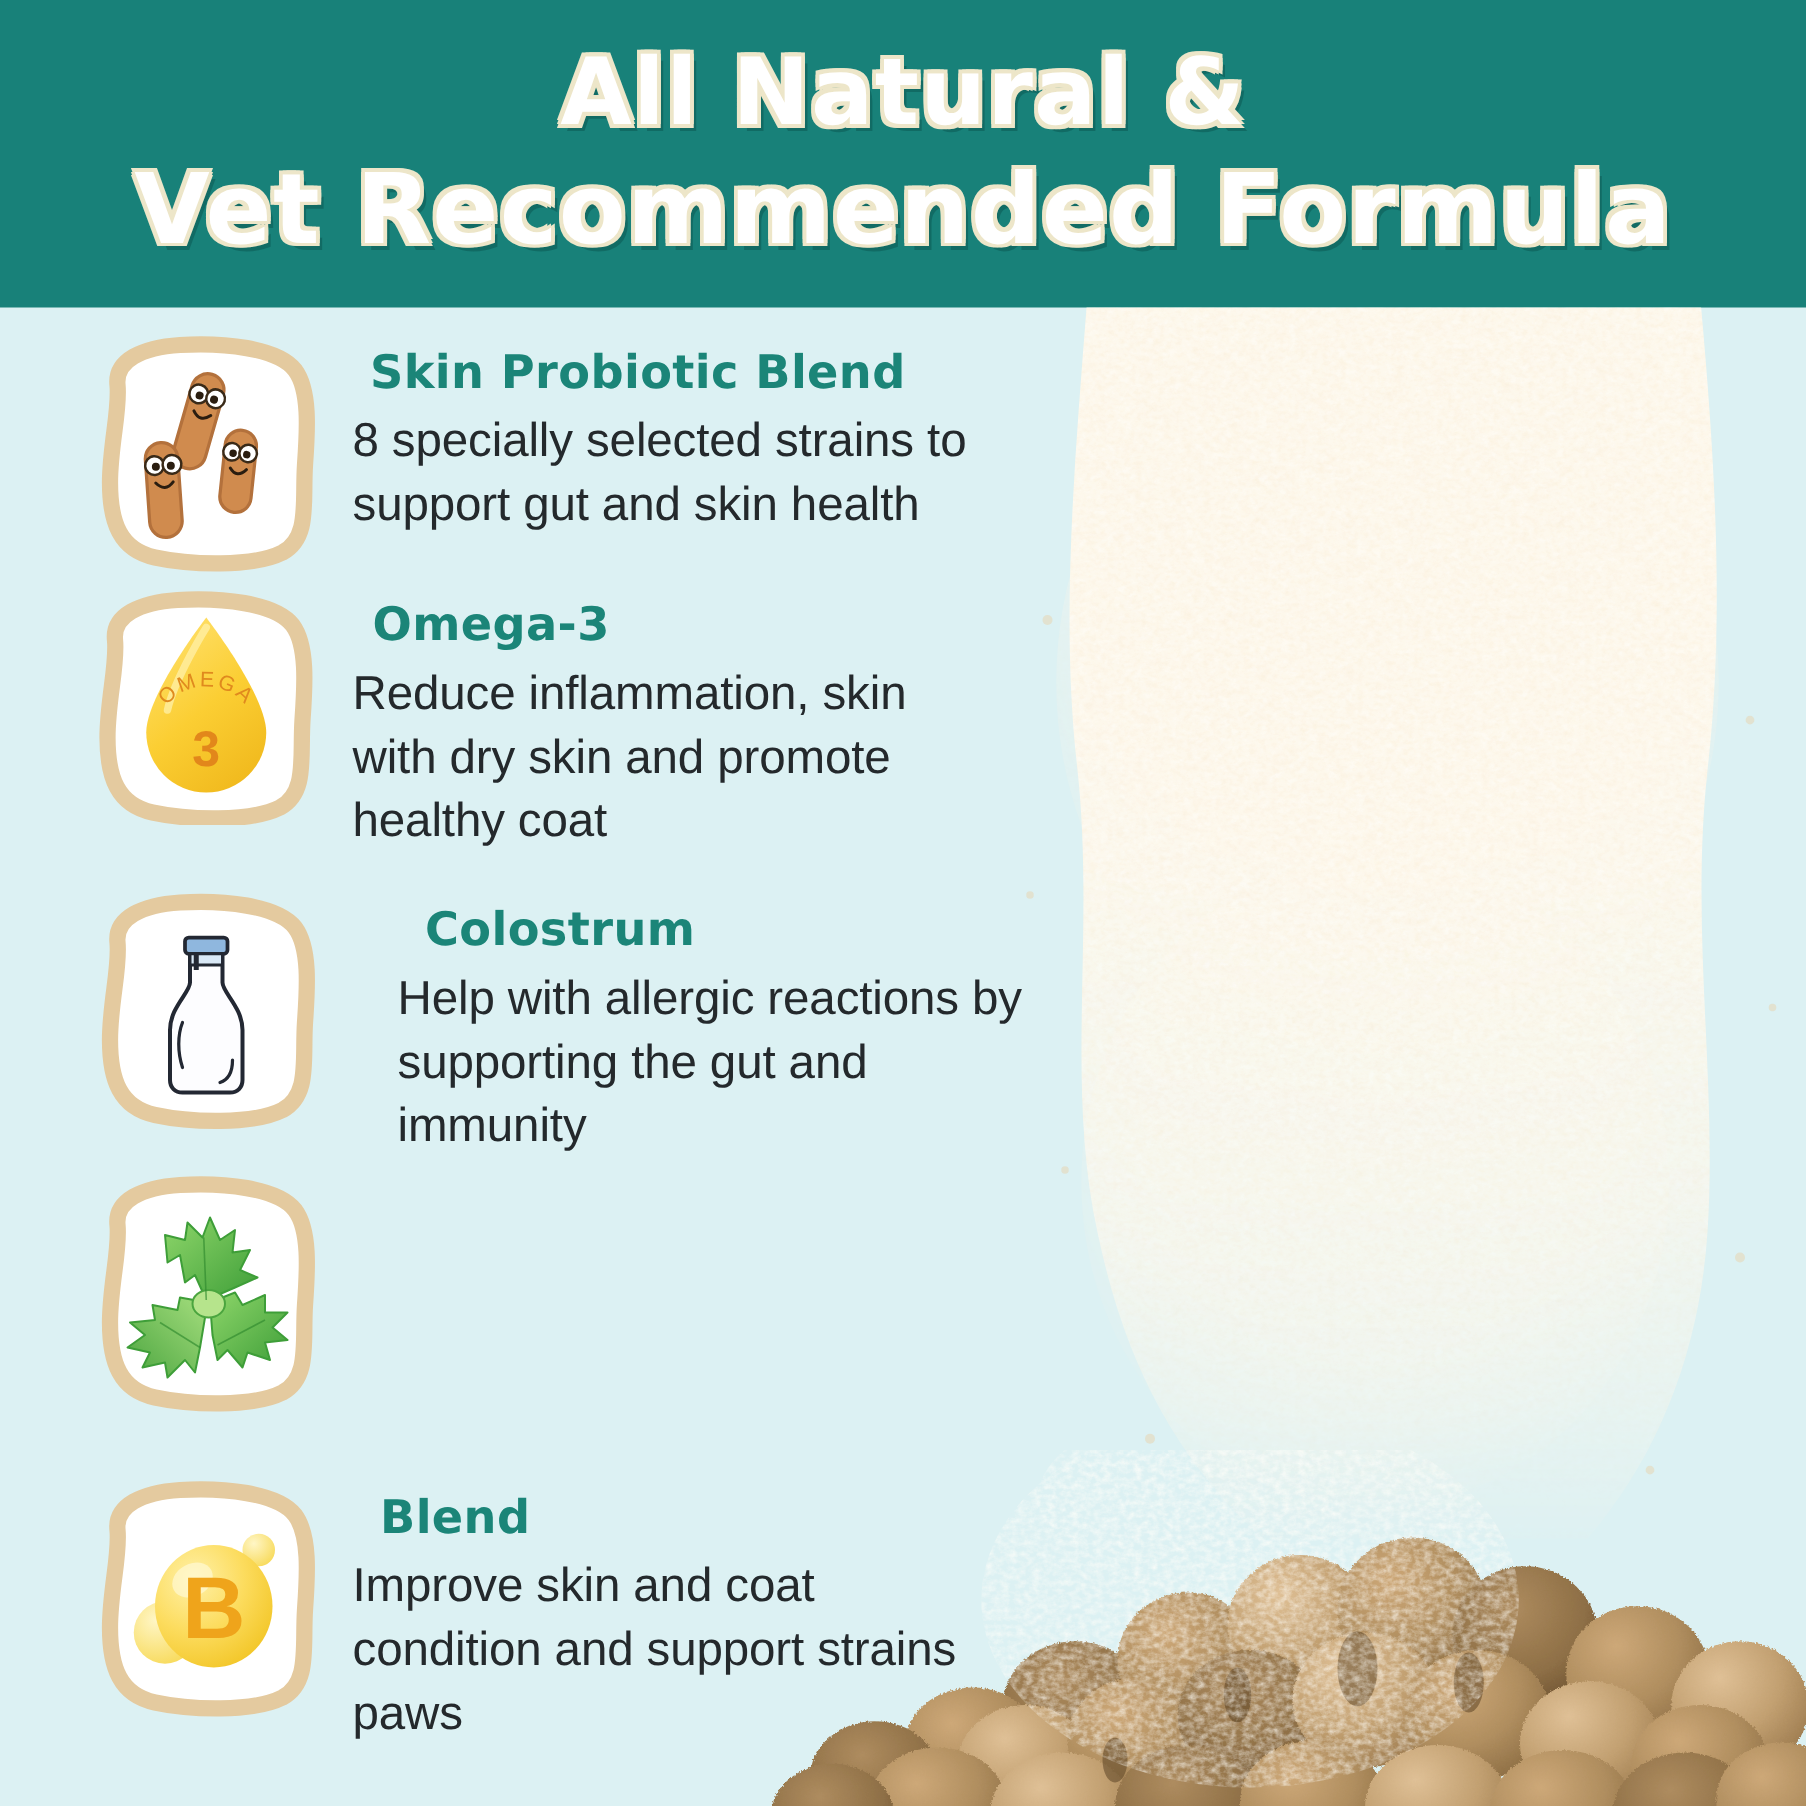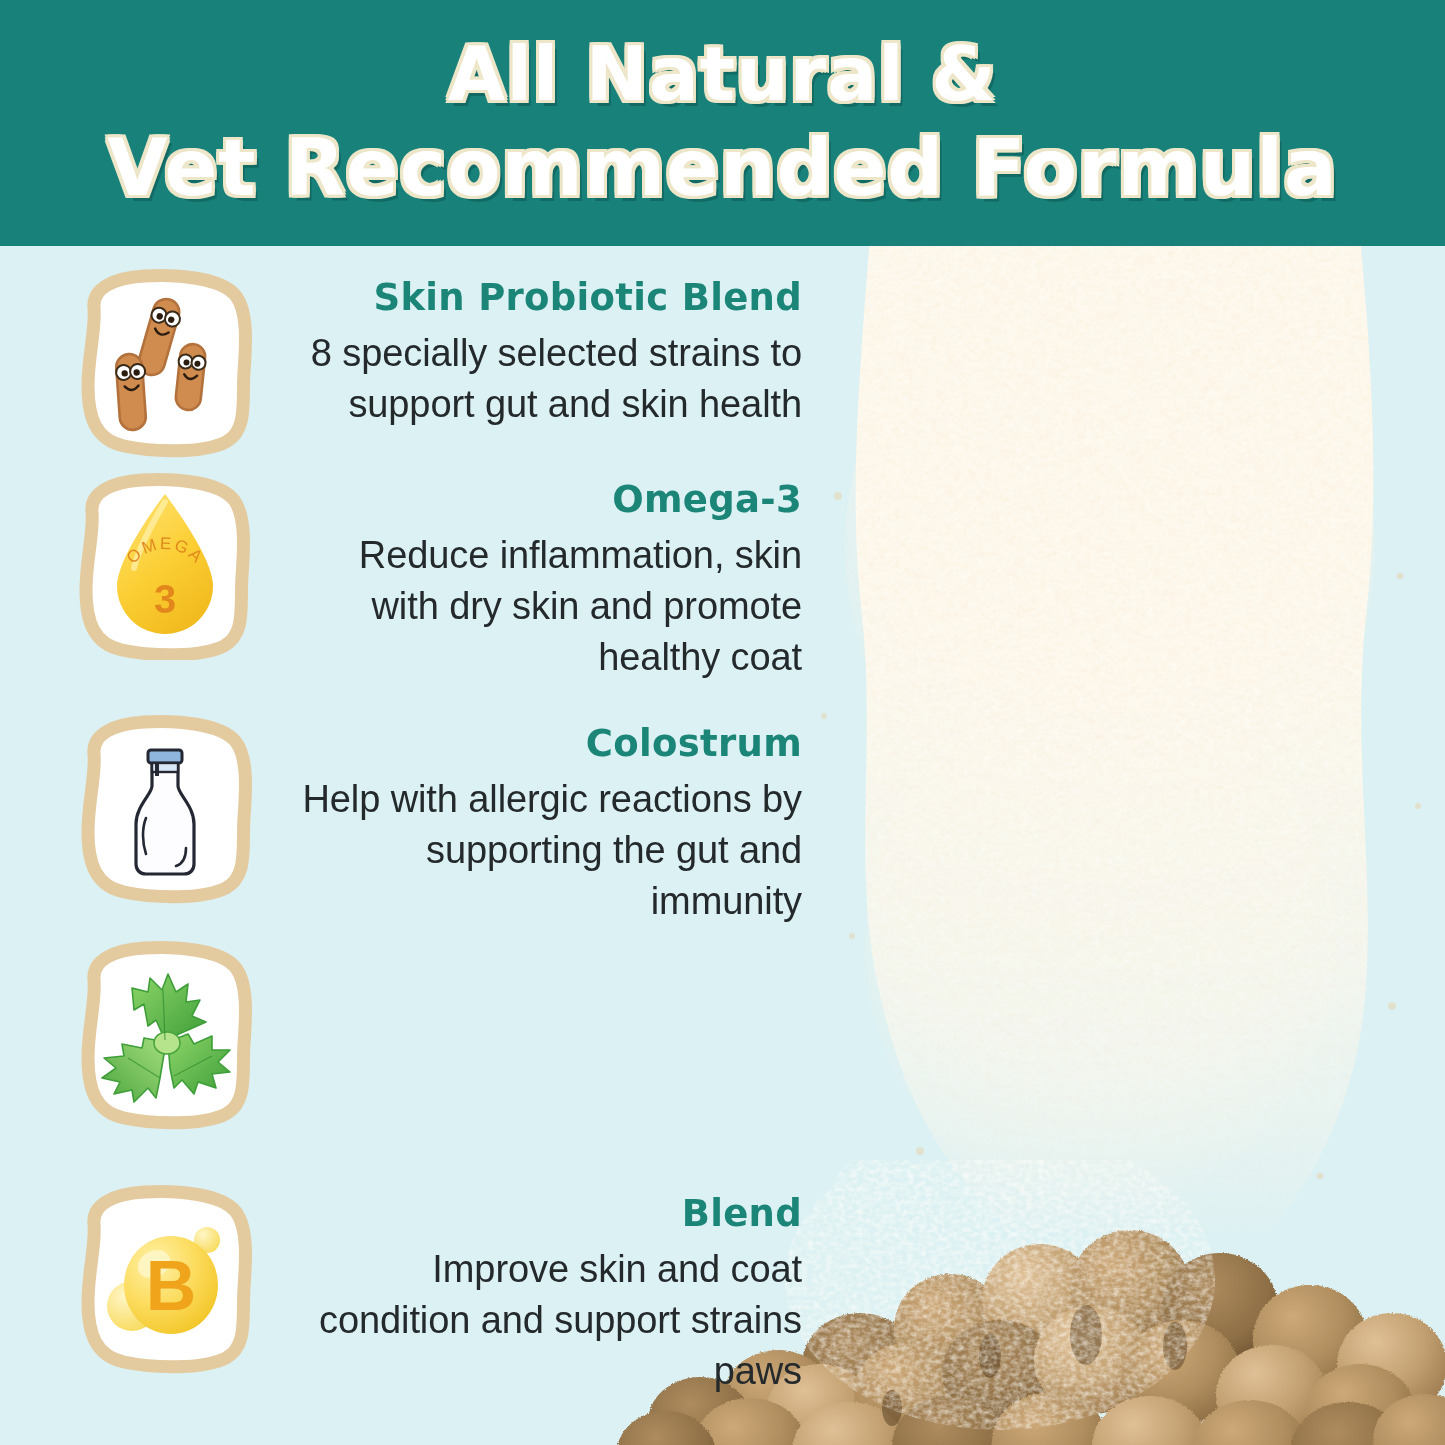--- a/index.html
+++ b/index.html
@@ -45,31 +45,30 @@
   .banner-line.l1 { font-size:74px; margin-bottom:16px; }
   .banner-line.l2 { font-size:78px; }
 
   
   .features {
     position:absolute;
     left:0; top:246px;
     width:830px; height:1199px;
     padding-left:106px;
     z-index:4;
-    text-align:right;
   }
   .feature {
     position:absolute;
     left:70px;
     display:flex;
     align-items:flex-start;
   }
   .feature.f0 { top:22px;  }
   .feature.f1 { top:224px; }
-  .feature.f2 { top:468px; }
+  .feature.f2 { top:468px;gap:36px; }
   .feature.f3 { top:694px; }
   .feature.f4 { top:938px; }
 
   .icon-frame {
     position:relative;
     width:190px; height:190px;
     flex:0 0 190px;
   }
   .icon-frame svg { display:block; width:190px; height:190px; }
 

